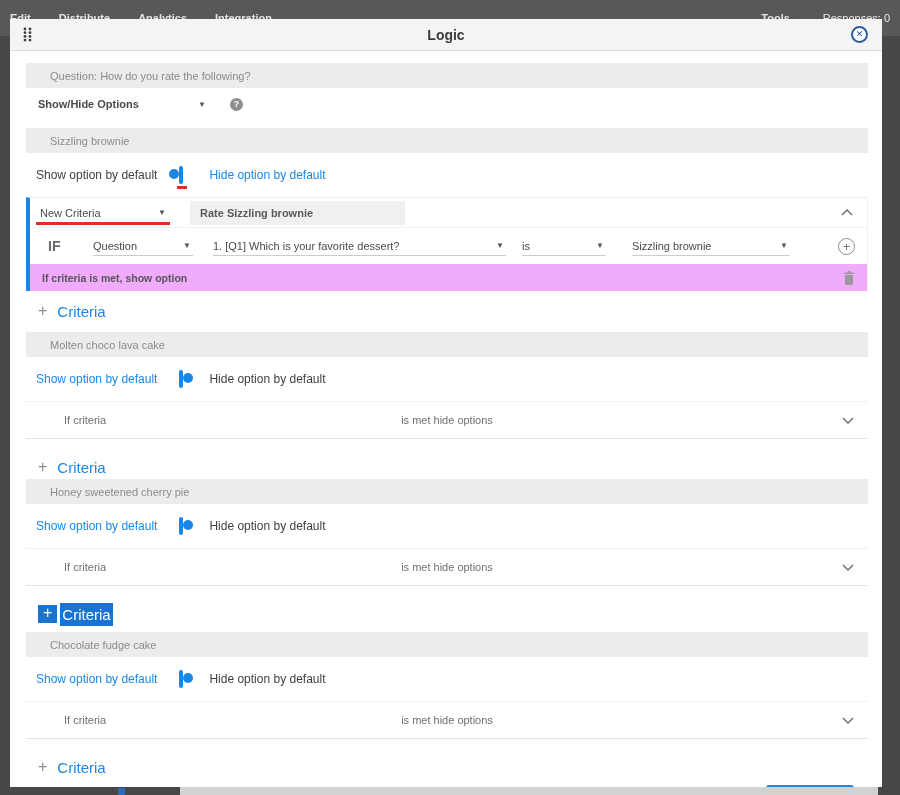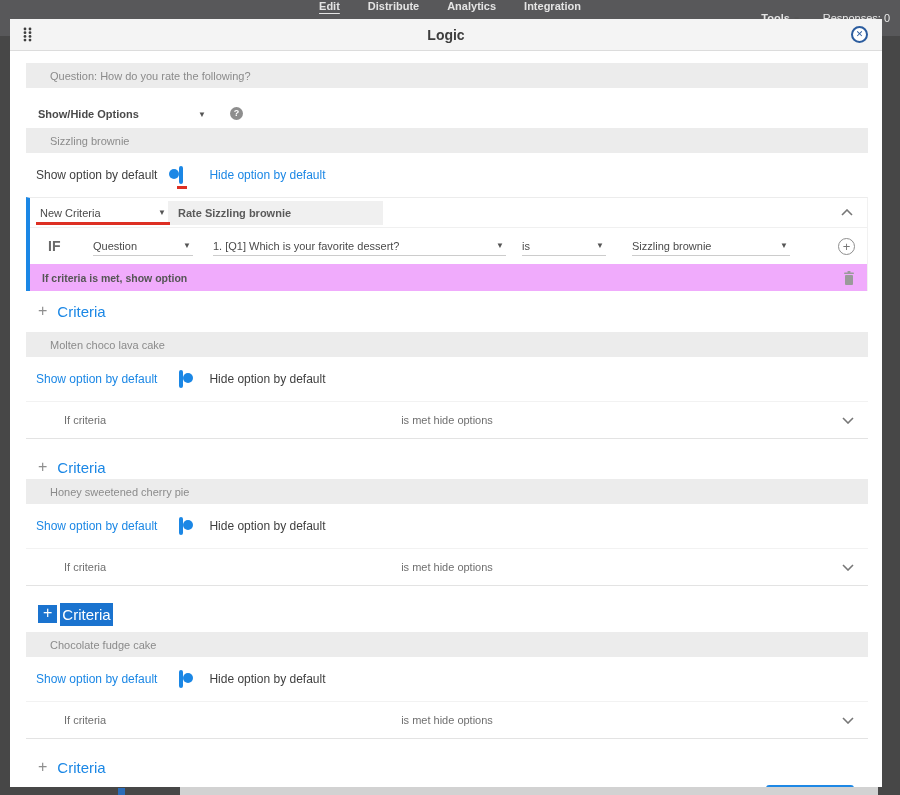--- a/index.html
+++ b/index.html
@@ -1,21 +1,21 @@
 <!DOCTYPE html>
 <html><head>
 <meta charset="utf-8">
 <style>
   * { margin:0; padding:0; box-sizing:border-box; }
   html,body { width:900px; height:795px; overflow:hidden; }
   body { font-family:"Liberation Sans","DejaVu Sans",sans-serif; background:#474747; position:relative; }
 
   
   .topbar { position:absolute; top:0; left:0; width:900px; height:36px; background:#58585a;
-            display:flex; align-items:center; padding:0 10px; color:#e9e9e9; font-size:11px;flex-direction:column; }
+            display:flex; align-items:center; padding:0 10px; color:#e9e9e9; font-size:11px; }
   .topbar .nav { display:flex; gap:28px; }
   .topbar .nav-item { cursor:pointer; color:#e4e4e4; font-weight:bold; }
   .topbar .nav-item.active { text-decoration:underline; text-underline-offset:3px; }
   .topbar .right { margin-left:auto; display:flex; gap:22px; align-items:center; }
   .topbar .caret { font-size:8px; margin-left:3px; }
 
   
   .modal { position:absolute; top:19px; left:10px; width:872px; height:768px; background:#fff;
            display:flex; flex-direction:column; overflow:hidden; }
   .modal-header { height:32px; background:#f4f4f4; border-bottom:1px solid #dcdcdc;
@@ -25,21 +25,21 @@
   .close-btn { margin-left:auto; margin-right:14px; z-index:1; width:17px; height:17px; border:2px solid #2b5c9e;
                border-radius:50%; color:#2b5c9e; font-size:9px; font-weight:bold; line-height:13px;
                text-align:center; cursor:pointer; background:#fff; }
 
   .content { flex:1; padding:12px 14px 0 16px; }
 
   .gray-bar { background:#ececec; height:25px; display:flex; align-items:center;
               padding-left:24px; font-size:11px; color:#8b8b8b; }
 
   
-  .logic-type-row { display:flex; align-items:flex-end; margin:10px 0 8px 12px; height:22px; }
+  .logic-type-row { display:flex; align-items:flex-start; margin:10px 0 8px 12px; height:22px; }
   .logic-type-dd { display:flex; align-items:center; width:168px; font-size:11px; font-weight:bold;
                    color:#4a4a4a; cursor:pointer; }
   .logic-type-dd .caret { margin-left:auto; }
   .caret { font-size:8px; color:#555; }
   .help-icon { width:13px; height:13px; border-radius:50%; background:#8e8e8e; color:#fff; font-size:9px;
                font-weight:bold; text-align:center; line-height:13px; margin-left:24px; cursor:pointer; }
 
   
   .toggle-row { display:flex; align-items:center; margin:8px 0 8px 10px; height:28px; font-size:12px; }
   .t-label { color:#3f3f3f; }
@@ -54,21 +54,21 @@
 
   
   .criteria-block { border-left:4px solid #1b87e5; border-top:1px solid #ececec; border-right:1px solid #f1f1f1;
                     margin-top:4px; }
   .cb-head { height:30px; display:flex; align-items:center; border-bottom:1px solid #f0f0f0; position:relative; }
   .dd { display:flex; align-items:center; font-size:11px; color:#4a4a4a; cursor:pointer;
         border-bottom:1px solid #ccc; height:20px; }
   .dd .caret { margin-left:auto; padding-right:2px; }
   .cb-name-dd { width:128px; margin-left:10px; border-bottom:none; position:relative; }
   .cb-name-dd .red-underline { left:-4px; right:-2px; bottom:-2px; }
-  .cb-desc-input { width:215px; height:24px; background:#f0f0f0; border:none;
+  .cb-desc-input { margin-left:22px; width:215px; height:24px; background:#f0f0f0; border:none;
                    font-family:inherit; font-size:11px; font-weight:bold; color:#5a5a5a; padding:0 10px; }
   .chev { margin-left:auto; margin-right:14px; cursor:pointer; display:flex; }
 
   .cb-if-row { height:36px; display:flex; align-items:center; }
   .if-label { font-size:14px; font-weight:bold; color:#6a6a6a; margin-left:18px; width:20px; }
   .dd-field    { width:100px; margin-left:25px; }
   .dd-question { width:293px; margin-left:20px; }
   .dd-op       { width:84px;  margin-left:16px; }
   .dd-value    { width:158px; margin-left:26px; }
   .plus-circle { margin-left:auto; margin-right:12px; width:17px; height:17px; border:1px solid #8e8e8e;

